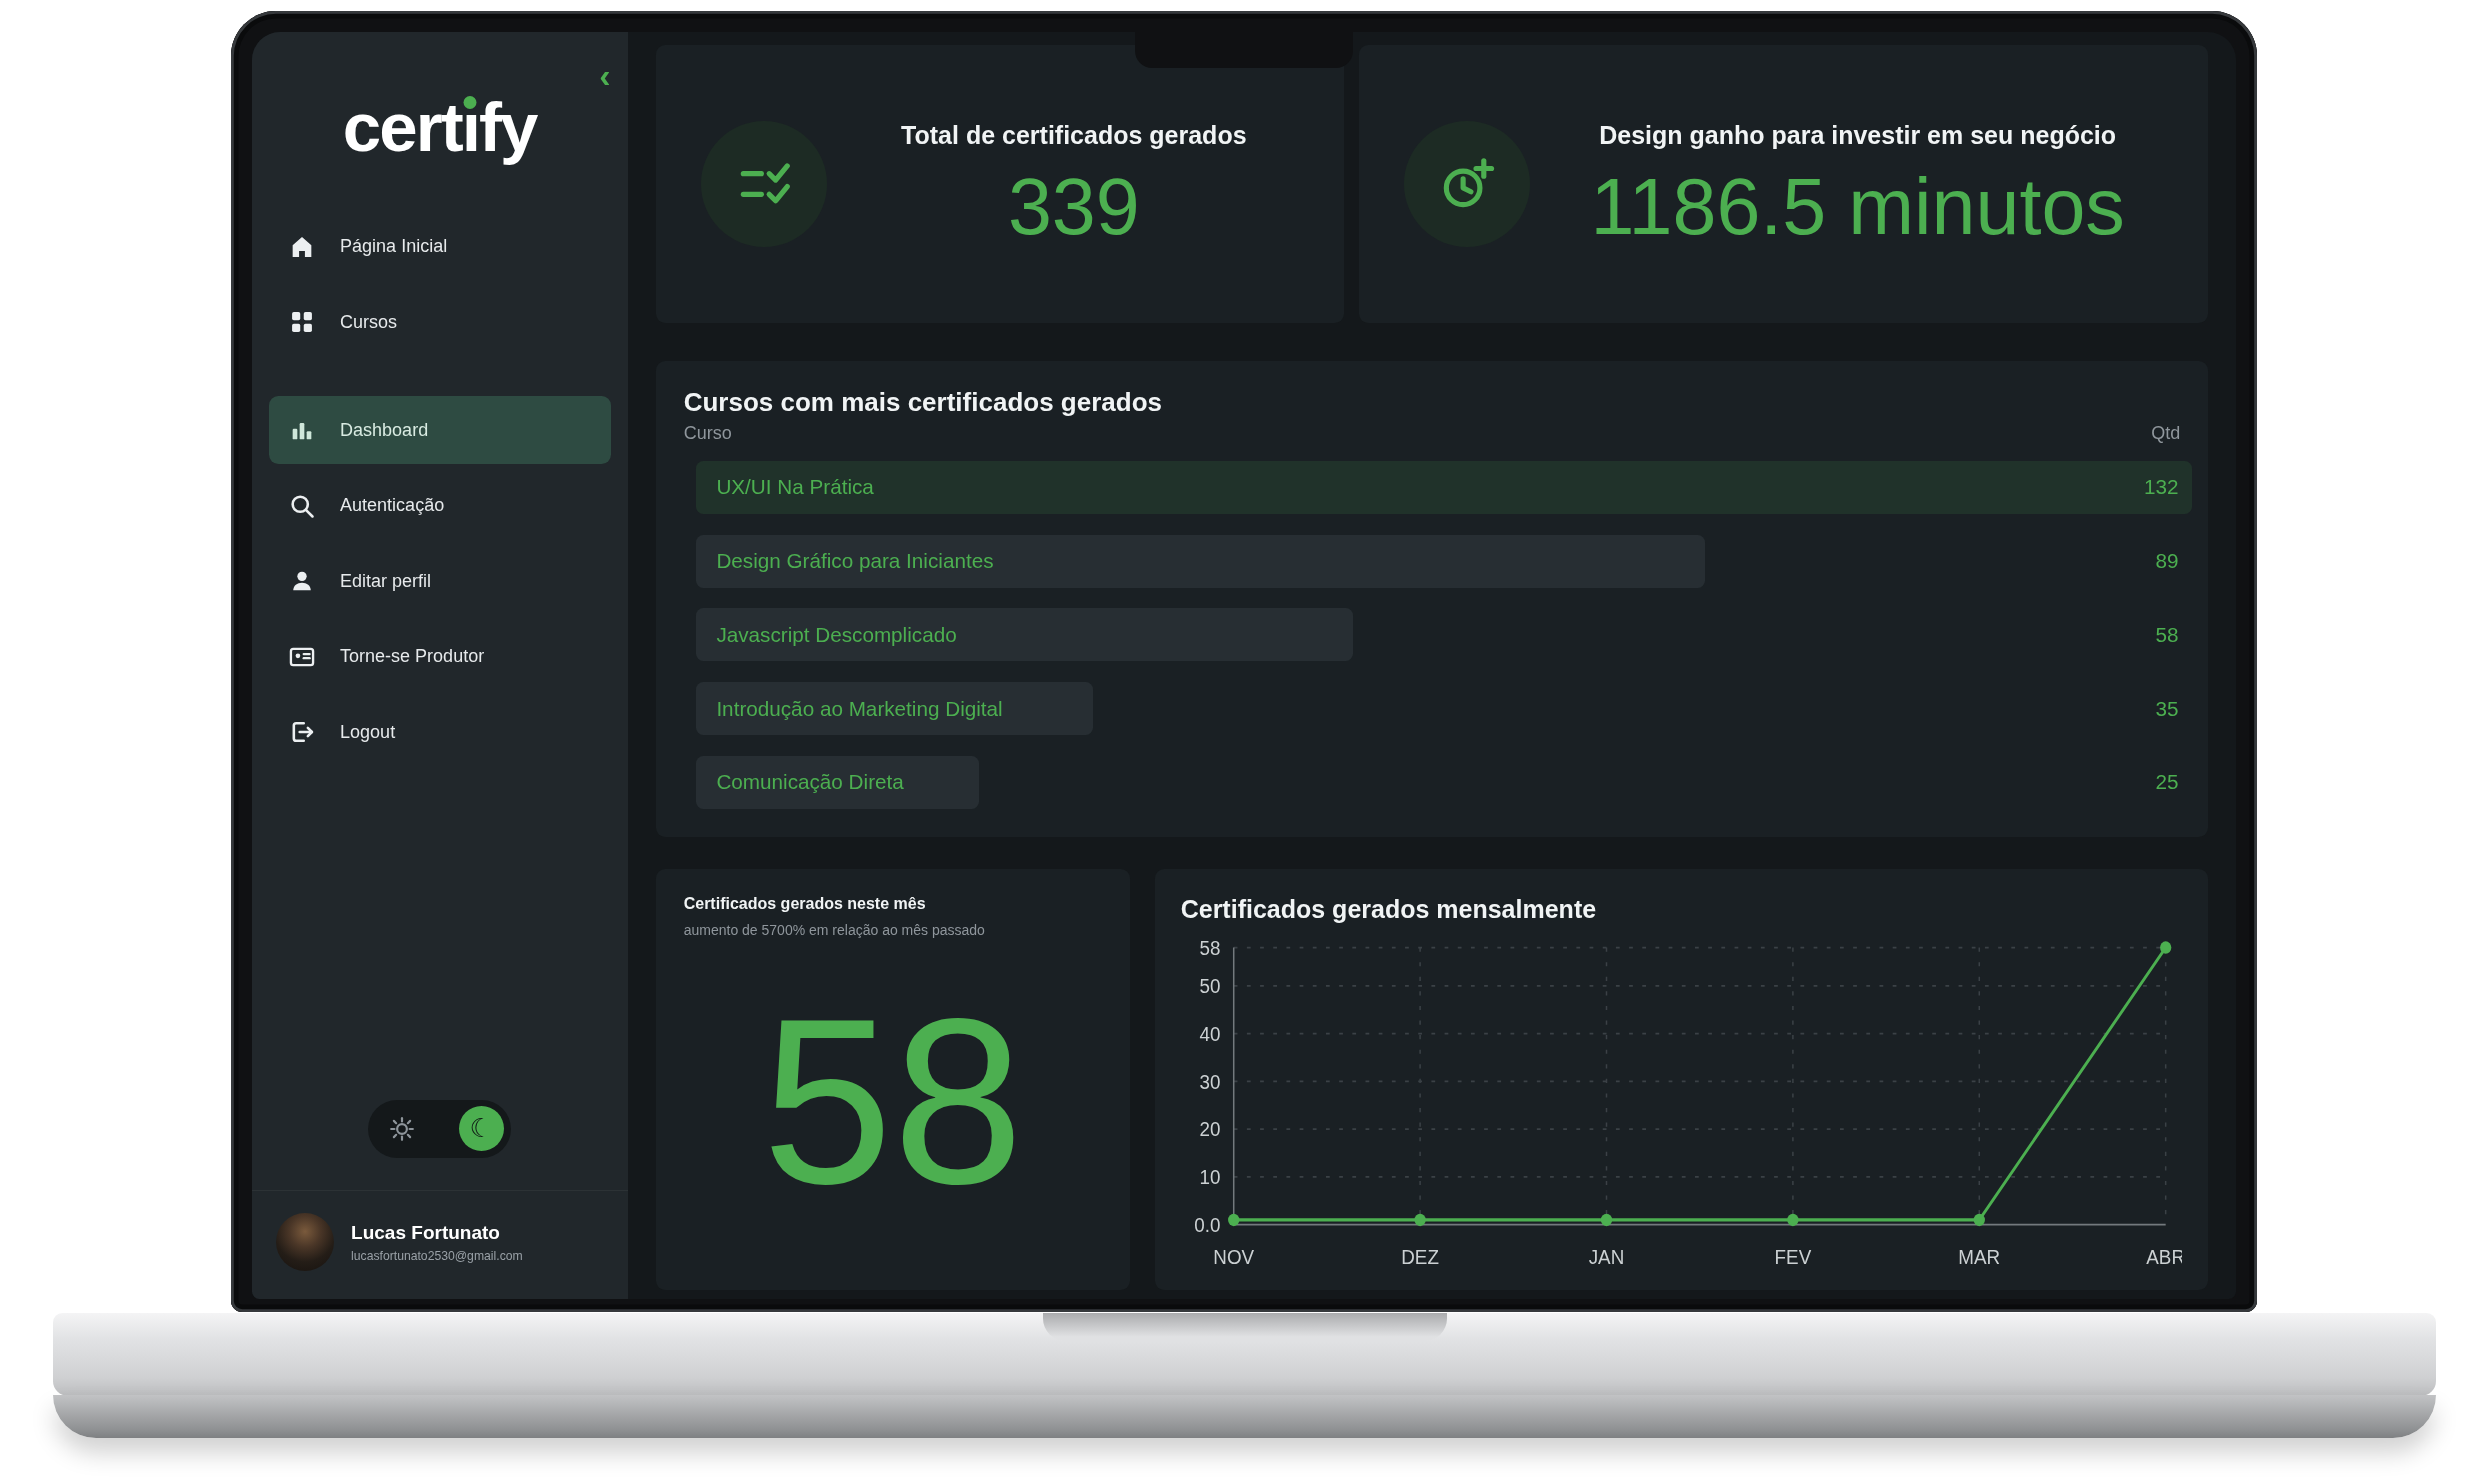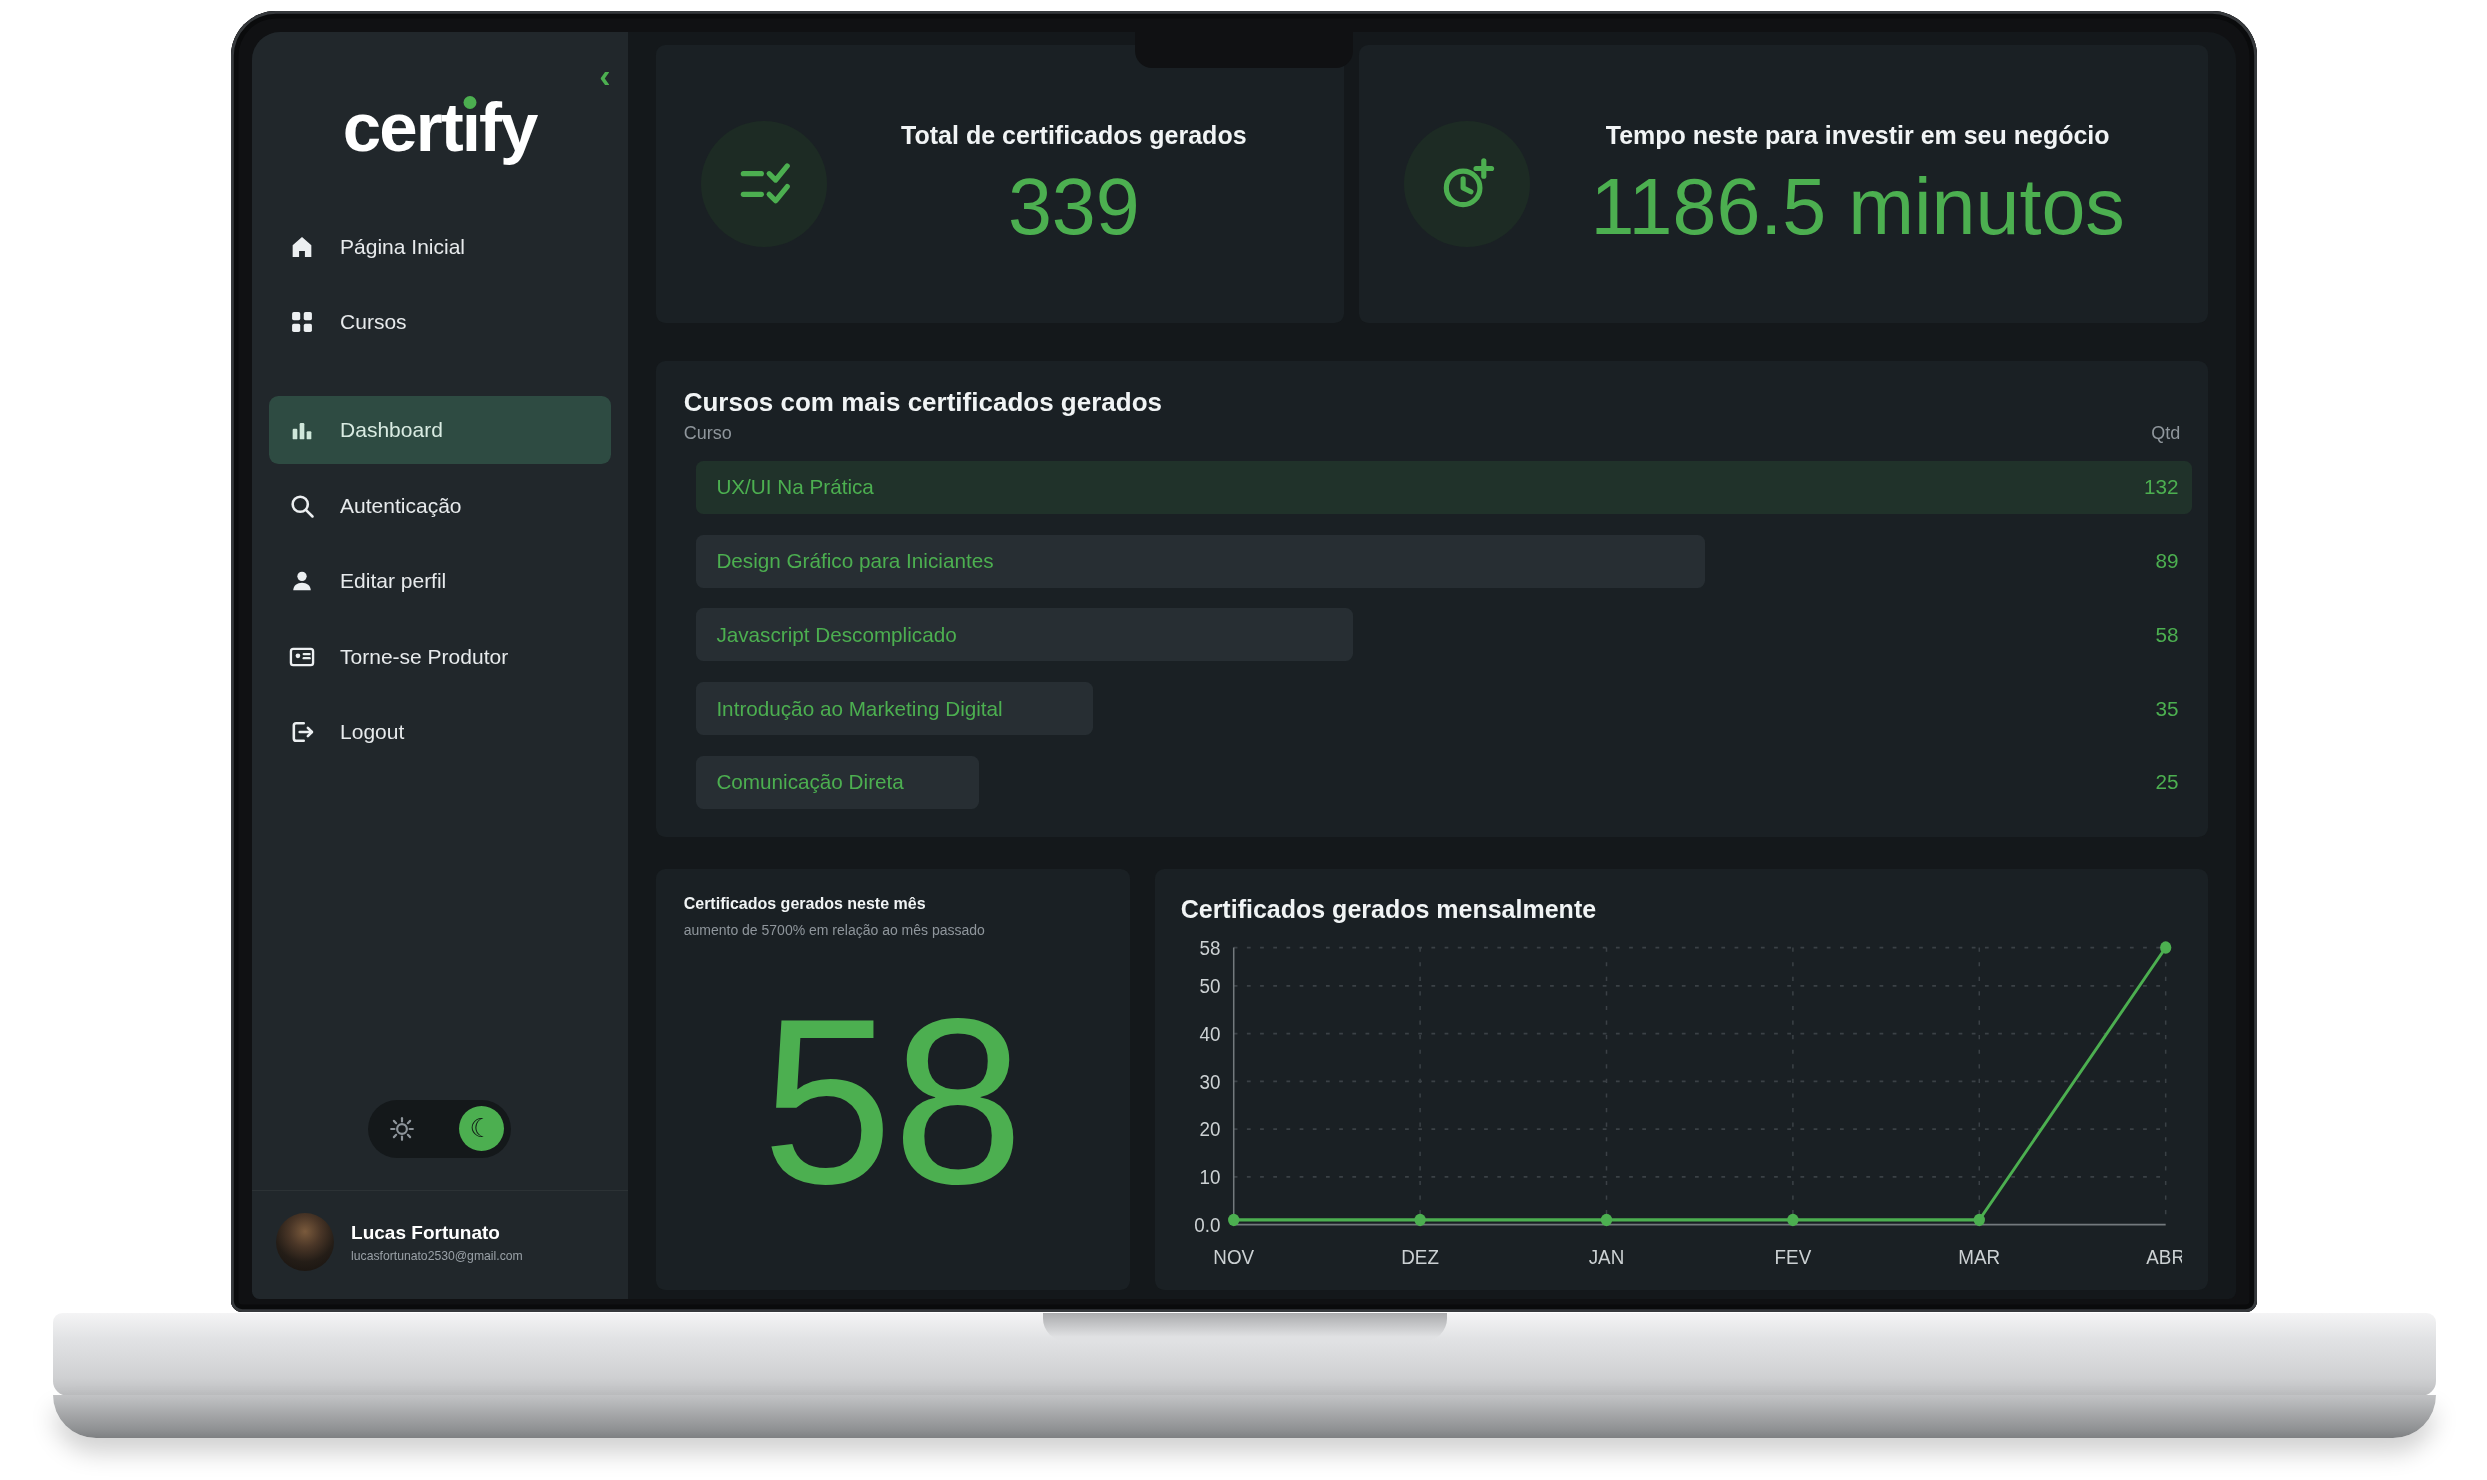--- a/index.html
+++ b/index.html
@@ -47,21 +47,21 @@
   .logo-i{position:relative;}
   .logo-dot{position:absolute;left:50%;transform:translateX(-50%);top:6.6px;
     width:13px;height:13px;border-radius:50%;background:var(--green);}
   .nav{margin-top:43px;display:flex;flex-direction:column;}
   .nav-item{display:flex;align-items:center;gap:24.4px;height:68px;margin:3.8px 17px;
     padding:0 19px;border-radius:9.4px;color:#e7eaec;cursor:pointer;}
   .nav-icon{width:28px;height:28px;display:flex;align-items:center;justify-content:center;color:#eceff1;}
   .nav-icon svg{width:28px;height:28px;}
   .nav-item.active{background:var(--active);color:var(--active-text);margin-top:36px;}
   .nav-item.active .nav-icon{color:#cfe7da;}
-  .nav-label{font-size:21px;font-weight:500;white-space:nowrap;}
+  .nav-label{font-size:18px;font-weight:500;white-space:nowrap;}
   .sidebar-spacer{flex:1;}
   .theme-toggle{margin:0 auto 32px;width:143px;height:58px;border-radius:30px;background:#14181a;
     display:flex;align-items:center;justify-content:space-between;padding:0 7.5px 0 20.7px;cursor:pointer;}
   .sun{color:#8d949a;width:26px;height:26px;}
   .sun svg{width:26px;height:26px;}
   .moon{width:45px;height:45px;border-radius:50%;background:var(--green);
     display:flex;align-items:center;justify-content:center;color:#0f1c15;font-size:26px;font-weight:700;}
   .profile{display:flex;align-items:center;gap:17px;padding:22.5px 24.4px 28px;
     border-top:0.9px solid rgba(255,255,255,.05);cursor:pointer;}
   .avatar{flex:0 0 58px;width:58px;height:58px;border-radius:50%;
@@ -251,21 +251,21 @@
           <section class="card stat-card stat-2">
             <div class="stat-icon">
               <svg viewBox="0 0 48 48" fill="none" stroke="currentColor" stroke-width="4" stroke-linecap="round" stroke-linejoin="round">
                   <circle cx="21" cy="27" r="13"></circle>
                   <path d="M21 20v7l6 3"></path>
                   <line x1="37" y1="6" x2="37" y2="18"></line>
                   <line x1="31" y1="12" x2="43" y2="12"></line>
                 </svg>
             </div>
             <div class="stat-body">
-              <div class="stat-title">Tempo neste para investir em seu negócio</div>
+              <div class="stat-title">Design ganho para investir em seu negócio</div>
               <div class="stat-value">1186.5 minutos</div>
             </div>
           </section>
         </div>
 
         <section class="card courses-panel">
           <h2 class="panel-title">Cursos com mais certificados gerados</h2>
           <div class="table-head">
             <span>Curso</span>
             <span>Qtd</span>

